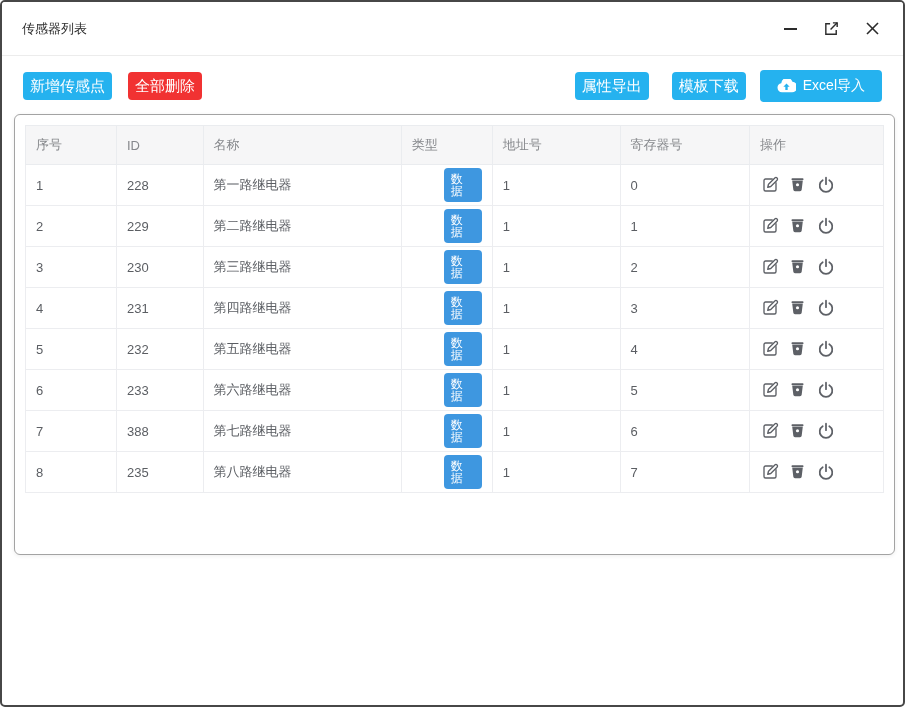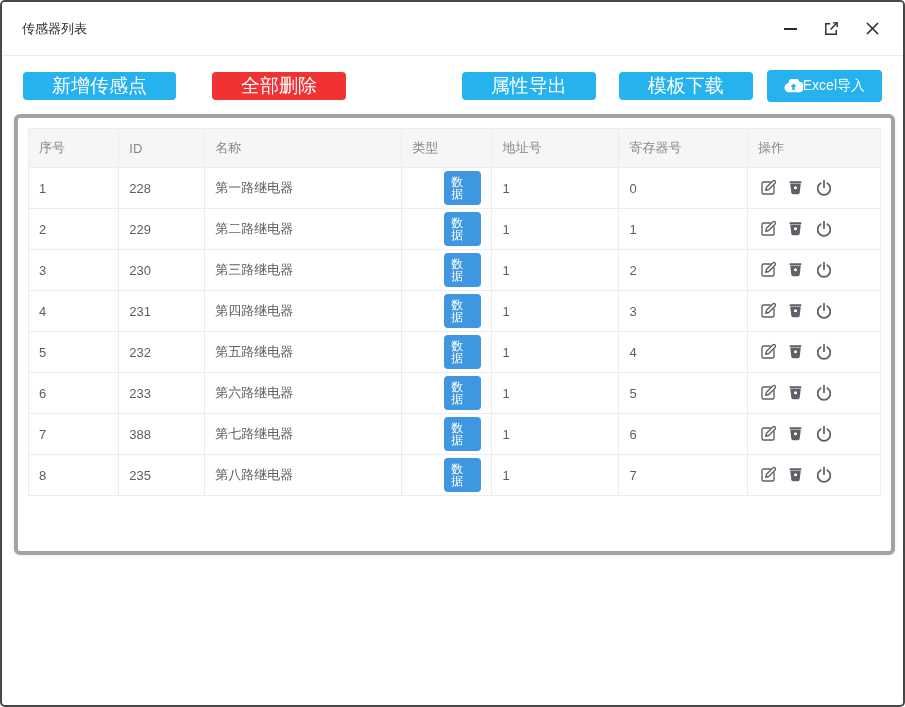--- a/index.html
+++ b/index.html
@@ -33,45 +33,45 @@
   .win-btn svg { display:block; }
 
   
   .toolbar {
     display:flex; align-items:center;
     padding:14px 21px 0 21px;
     height:46px;
   }
   .btn {
     border:none; cursor:pointer;
-    color:#fff; font-size:19px;
-    height:28px; padding:0 29px;
+    color:#fff; font-size:15px;
+    height:28px; padding:0 7px;
     border-radius:4px;
     font-family:inherit;
     display:inline-flex; align-items:center; justify-content:center;
     white-space:nowrap;
   }
   .btn-cyan { background:#25b2ef; }
-  .btn-red  { background:#f13232; margin-left:36px; }
+  .btn-red  { background:#f13232; margin-left:16px; }
   .toolbar .spacer { flex:1; }
   .btn-export { margin-right:23px; }
   .btn-template { margin-right:14px; }
   .btn-excel {
     background:#25b2ef;
     height:32px; padding:0 17px;
     font-size:14px;
-    gap:0;
+    gap:7px;
   }
   .btn-excel svg { display:block; }
 
   
   .card {
     margin:12px 12px 0 12px;
     width:881px; height:441px;
-    border:4px solid #a3a3a3;
+    border:1px solid #a3a3a3;
     border-radius:6px;
     box-shadow:0 1px 4px rgba(0,0,0,0.07);
     padding:10px;
     background:#fff;
   }
 
   
   table.sensor-table {
     width:100%;
     border-collapse:collapse;

